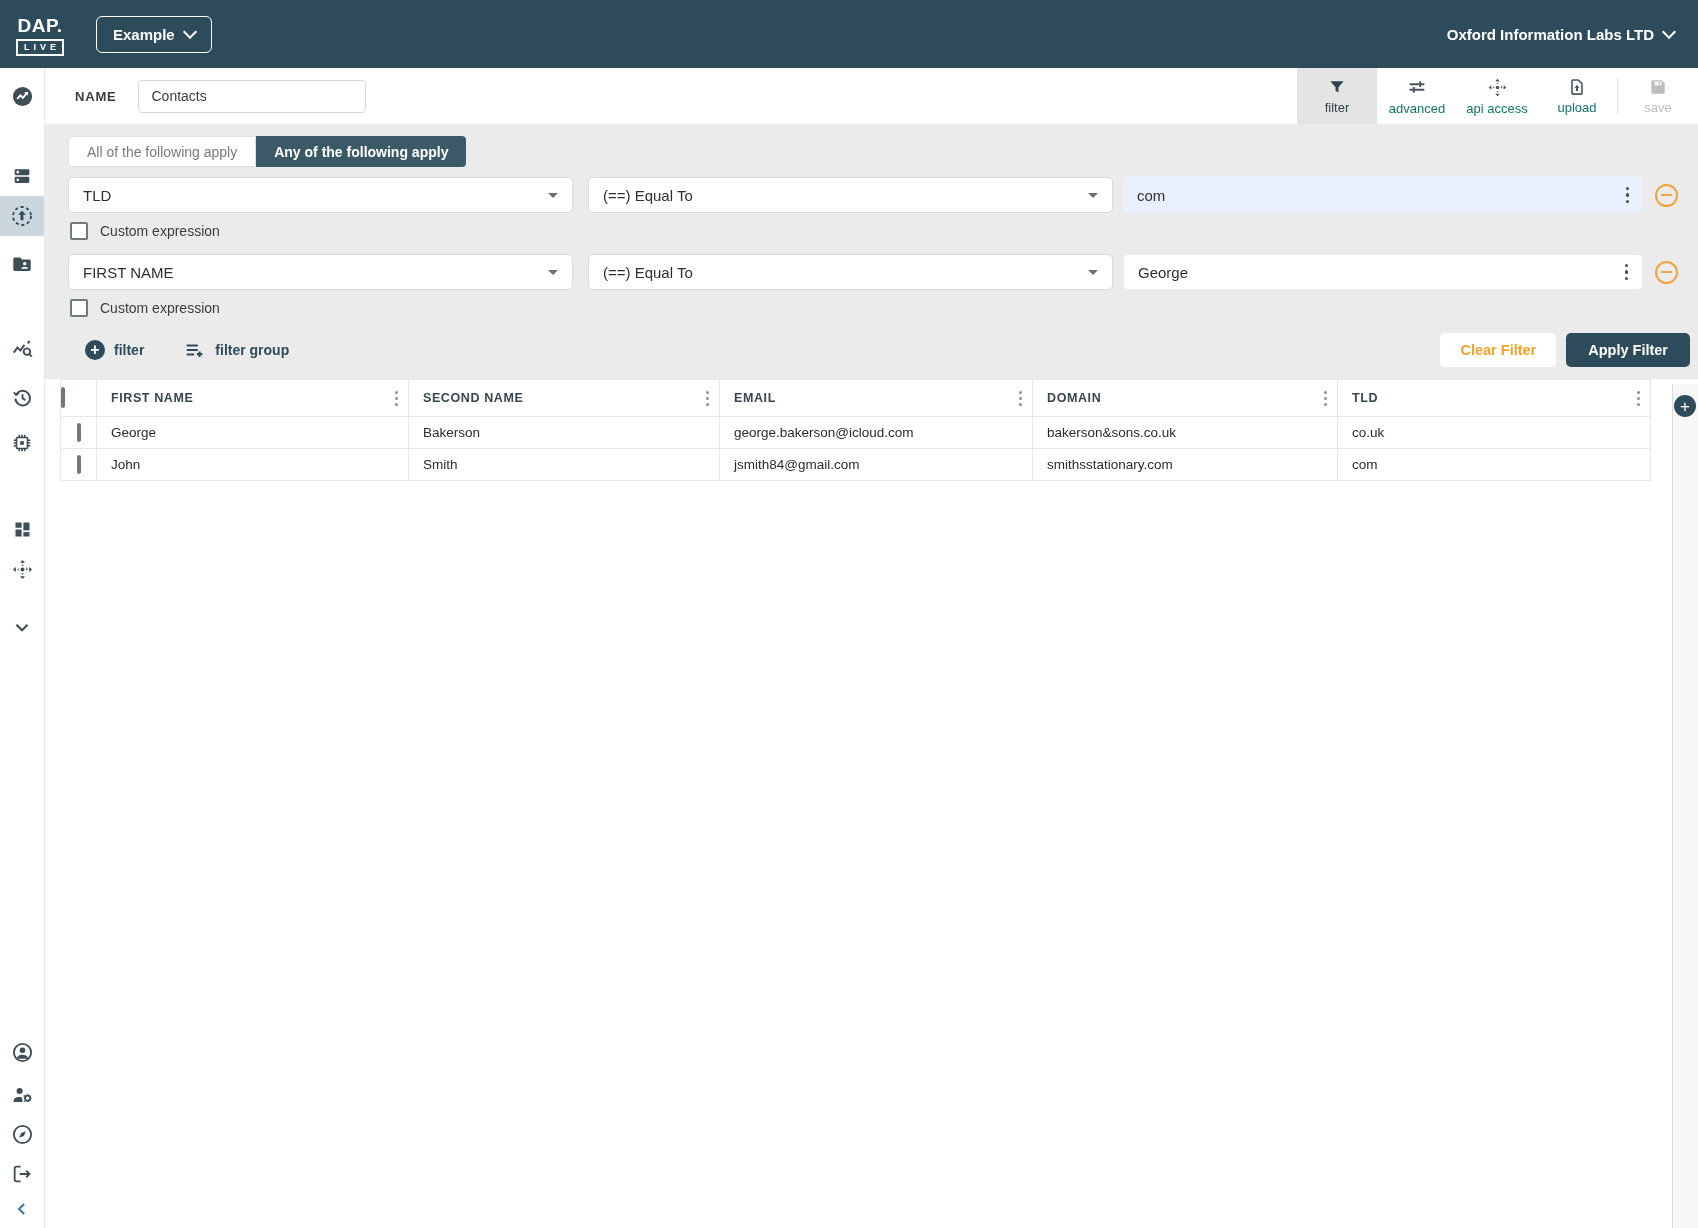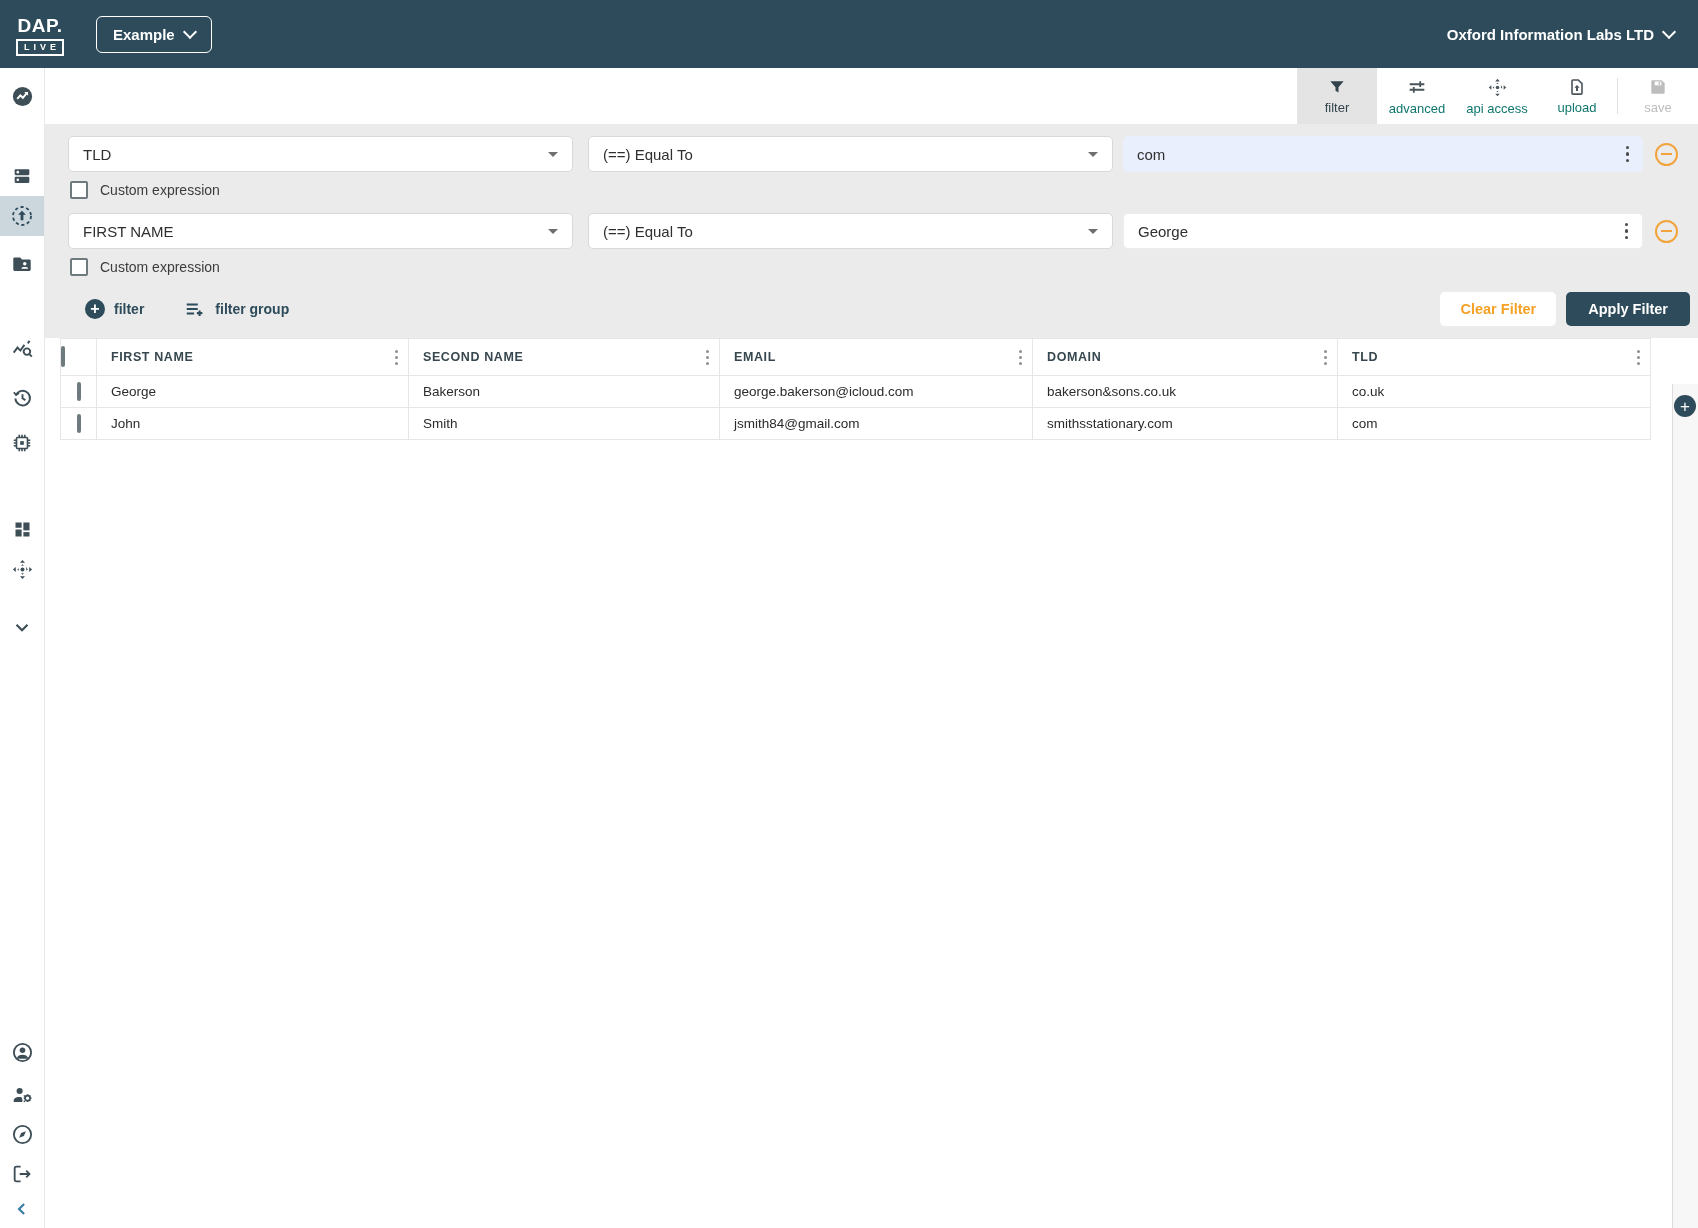--- a/index.html
+++ b/index.html
@@ -230,20 +230,24 @@
           <svg width="20" height="20" viewBox="0 0 24 24" fill="none" stroke="currentColor" stroke-width="2.6">
               <path d="M14.5 6l-6 6 6 6"></path>
             </svg>
         </div>
       </div>
     </div>
 
     <div class="main">
 
       <div class="toolbar">
+        <div class="name-wrap">
+          <span class="name-label">NAME</span>
+          <input class="name-input" value="Contacts" style="">
+        </div>
         <div class="tool-group">
           <button class="tool-btn active">
             <svg width="20" height="20" viewBox="0 0 24 24">
                 <path fill="#33434d" d="M4 5h16l-6.2 7.4v6.2l-3.6-2.2v-4z"></path>
               </svg>
             <span class="tb-label">filter</span>
           </button>
           <button class="tool-btn">
             <svg width="22" height="22" viewBox="0 0 24 24" fill="none" stroke="#4a545b" stroke-width="2">
                 <path d="M4 9h16M4 15h16M15.5 5.8V12M8.5 12v6.2"></path>
@@ -271,20 +275,24 @@
                 <path fill="#bdbdbd" d="M5 4h11.5L20 7.5V19a1 1 0 0 1-1 1H5a1 1 0 0 1-1-1V5a1 1 0 0 1 1-1z"></path>
                 <rect x="8" y="5.5" width="8" height="4.5" fill="#fff"></rect>
                 <rect x="12.6" y="6.2" width="2" height="3" fill="#bdbdbd"></rect>
               </svg>
             <span class="tb-label">save</span>
           </button>
         </div>
       </div>
 
       <div class="filter-panel">
+        <div class="toggle-row">
+          <button class="toggle-btn off">All of the following apply</button>
+          <button class="toggle-btn on">Any of the following apply</button>
+        </div>
 
         <div class="filter-row">
           <div class="select-box sel-field">
             <span>TLD</span>
             <span class="caret"></span>
           </div>
           <div class="select-box sel-op">
             <span>(==) Equal To</span>
             <span class="caret"></span>
           </div>

